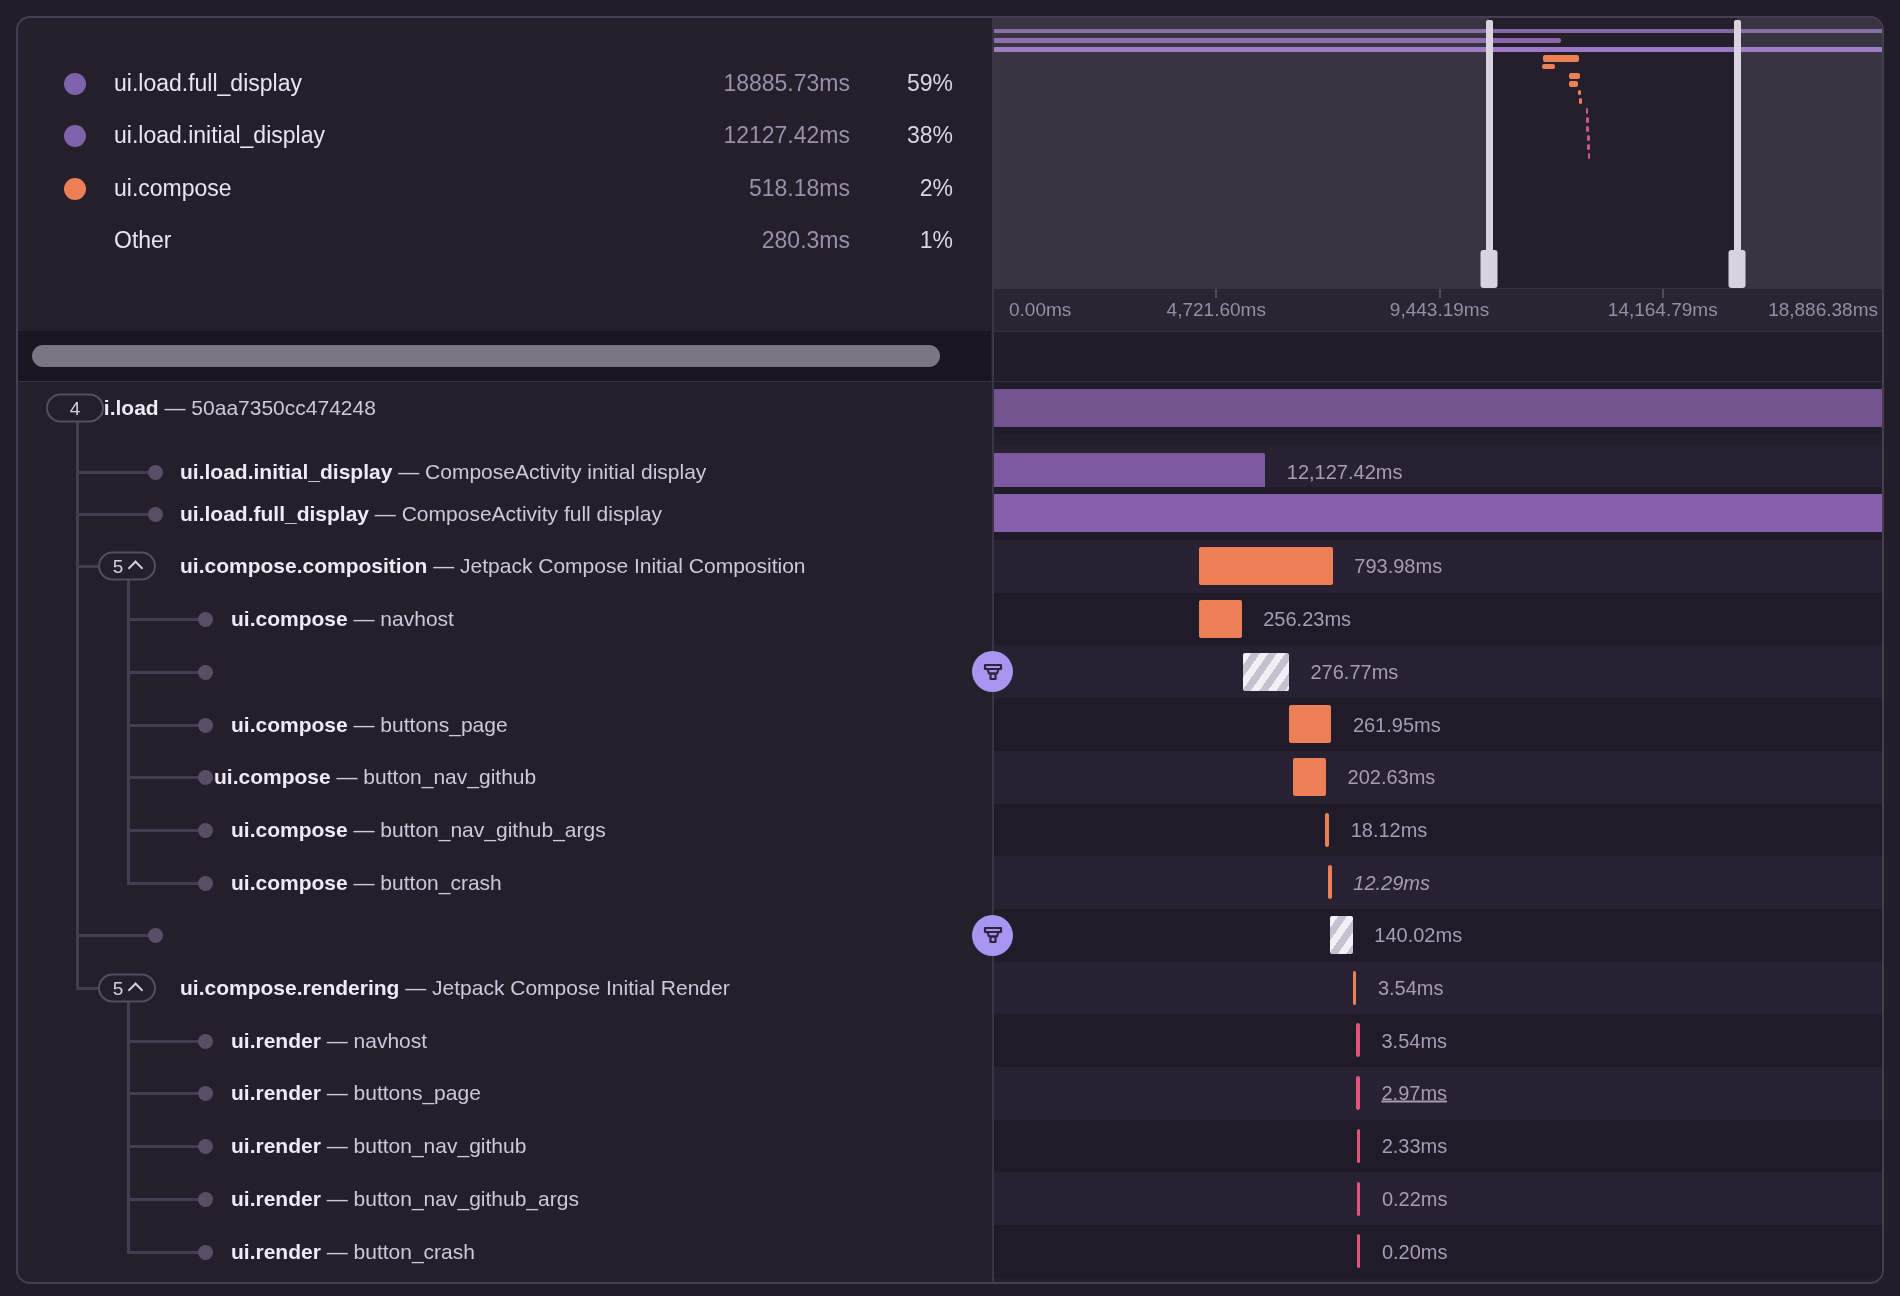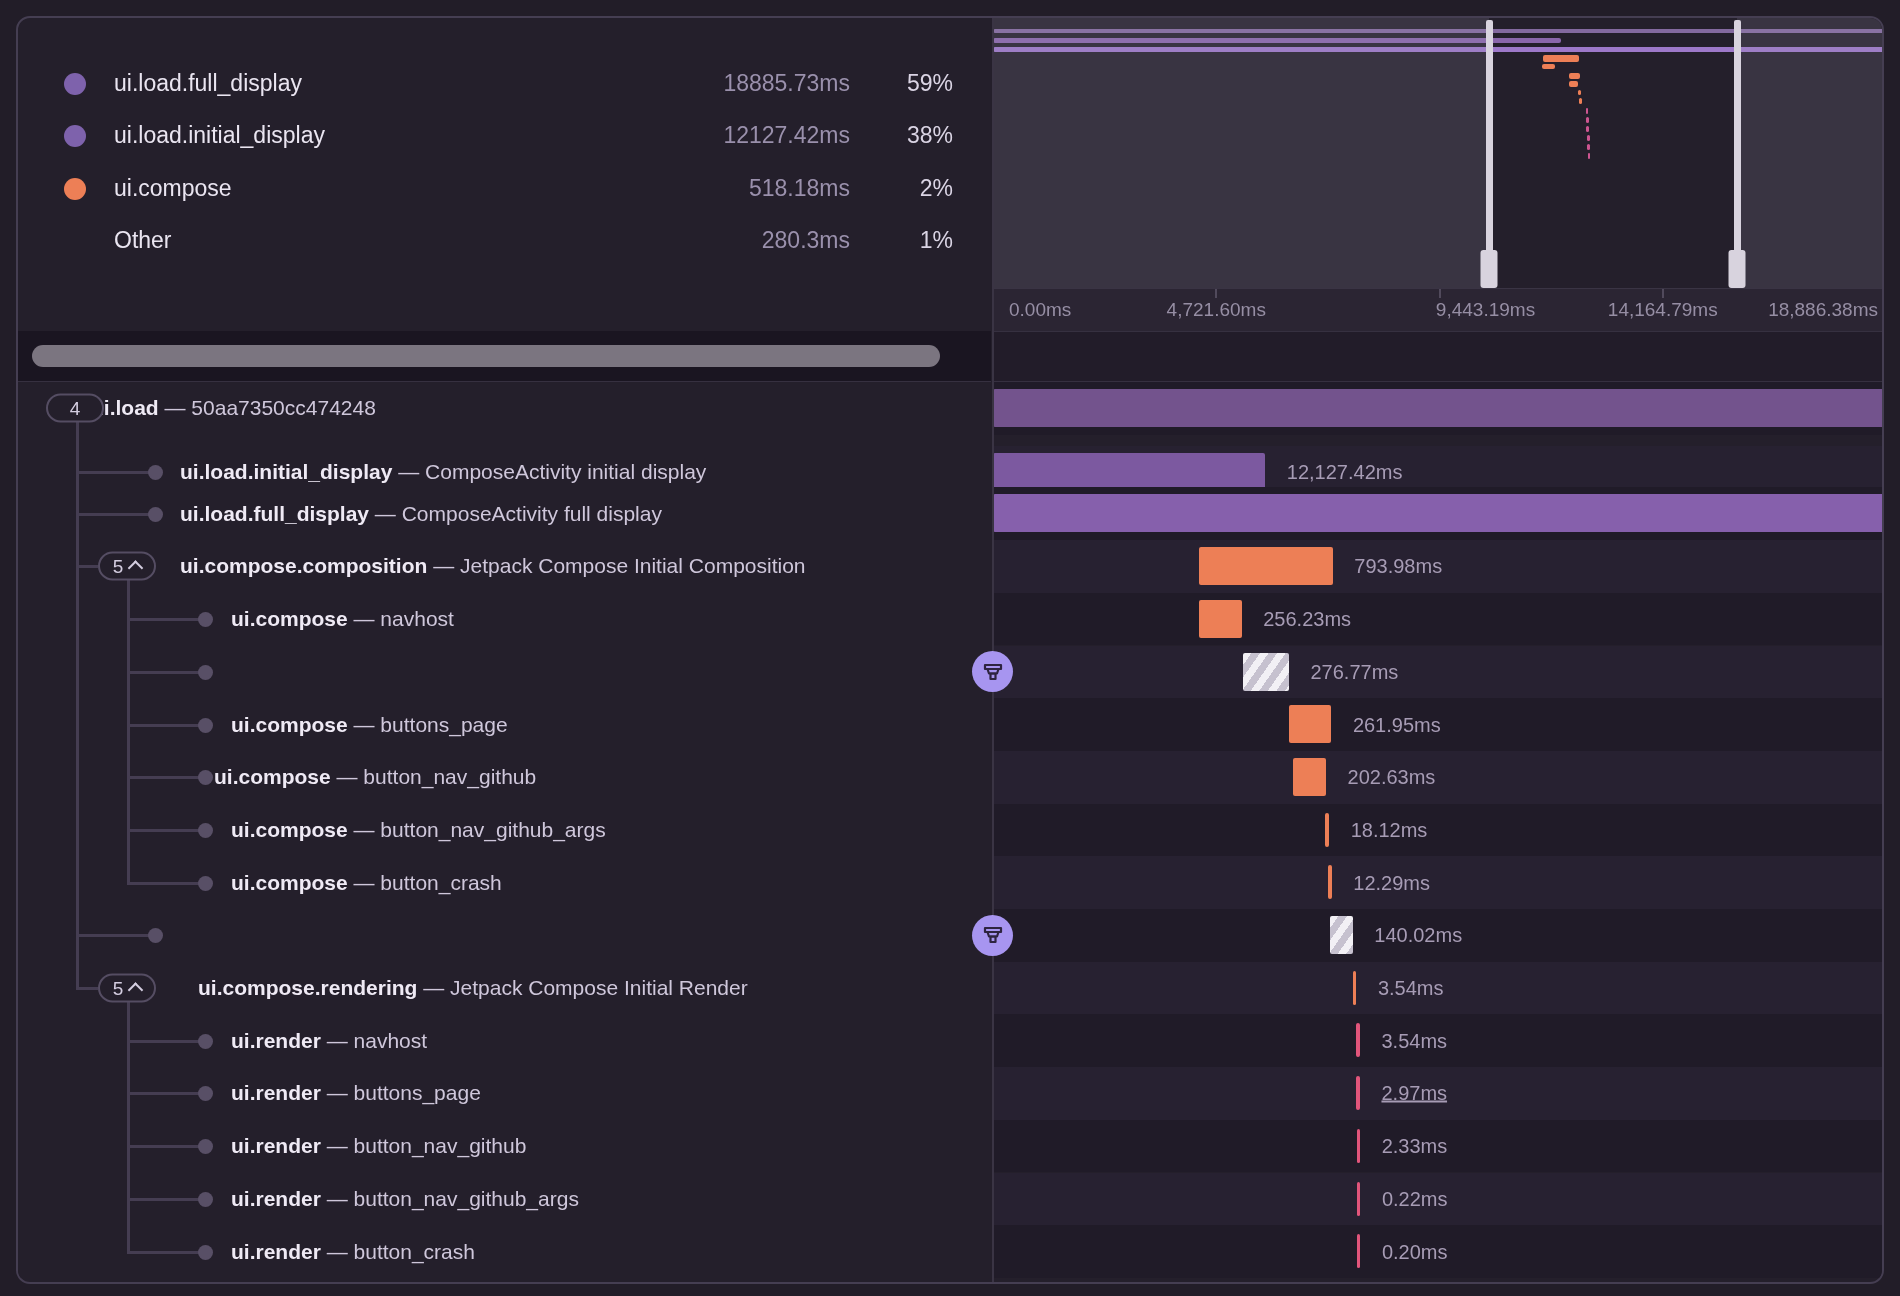--- a/index.html
+++ b/index.html
@@ -113,21 +113,21 @@
         <div class="mm-grip"></div>
       </div>
     </div>
 
   <div class="axisband">
       <div class="axis-tick" style="left: calc(25% - 1px);"></div>
       <div class="axis-tick" style="left: calc(50% - 1px);"></div>
       <div class="axis-tick" style="left: calc(75% - 1px);"></div>
       <span class="axis-label" style="left: 16px;">0.00ms</span>
       <span class="axis-label" style="left: 25%; transform: translateX(-50%);">4,721.60ms</span>
-      <span class="axis-label" style="left: 50%; transform: translateX(-50%); margin-left: 46px;">9,443.19ms</span>
+      <span class="axis-label" style="left: 50%; transform: translateX(-50%);">9,443.19ms</span>
       <span class="axis-label" style="left: 75%; transform: translateX(-50%);">14,164.79ms</span>
       <span class="axis-label" style="right: 8px;">18,886.38ms</span>
     </div>
 
   <div class="scrollband">
     <div class="scroll-thumb"></div>
   </div>
   <div class="rightfiller"></div>
 
   <div class="rows">
@@ -242,21 +242,21 @@
         </div>
   </div>
       <div class="row even" style="top: 474.3px;">
     <div class="tree-cell">
           <div class="conn" style="left: 109px; width: 78px;"></div>
           <div class="tdot" style="left: 180px;"></div>
           <div class="tree-label" style="left: 213px;"><b>ui.compose</b> — button_crash</div>
         </div>
     <div class="wf-cell">
           <div class="bar tick" style="left: 37.5%; width: 0.45%; background: rgb(237, 127, 86);"></div>
-          <span class="wf-label" style="left: 40.35%;">12.29ms</span>
+          <span class="wf-label" style="left: 40.35%; font-style: italic;">12.29ms</span>
         </div>
   </div>
       <div class="row odd" style="top: 527px;">
     <div class="tree-cell">
           <div class="conn" style="left: 58px; width: 79px;"></div>
           <div class="tdot" style="left: 130px;"></div>
         </div>
     <div class="wf-cell">
           <div class="bar hatch" style="left: 37.7%; width: 2.6%;"></div>
           <span class="wf-label" style="left: 42.7%;">140.02ms</span>
@@ -269,21 +269,21 @@
           </svg>
         </div>
       </div>
       <div class="row even" style="top: 579.7px;">
     <div class="tree-cell">
           <div class="conn" style="left: 58px; width: 22px;"></div>
           <div class="badge" style="left: 80px;">
             <span>5</span>
             <span class="chev"></span>
           </div>
-          <div class="tree-label" style="left: 162px; margin-left: 18px;"><b>ui.compose.rendering</b> — Jetpack Compose Initial Render</div>
+          <div class="tree-label" style="left: 162px;"><b>ui.compose.rendering</b> — Jetpack Compose Initial Render</div>
         </div>
     <div class="wf-cell">
           <div class="bar tick" style="left: 40.3%; width: 0.4%; background: rgb(237, 127, 86);"></div>
           <span class="wf-label" style="left: 43.1%;">3.54ms</span>
         </div>
   </div>
       <div class="row odd" style="top: 632.4px;">
     <div class="tree-cell">
           <div class="conn" style="left: 109px; width: 78px;"></div>
           <div class="tdot" style="left: 180px;"></div>

